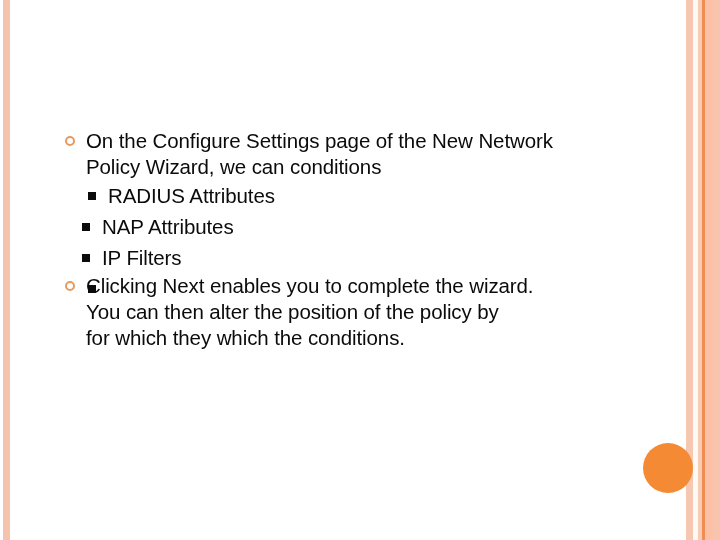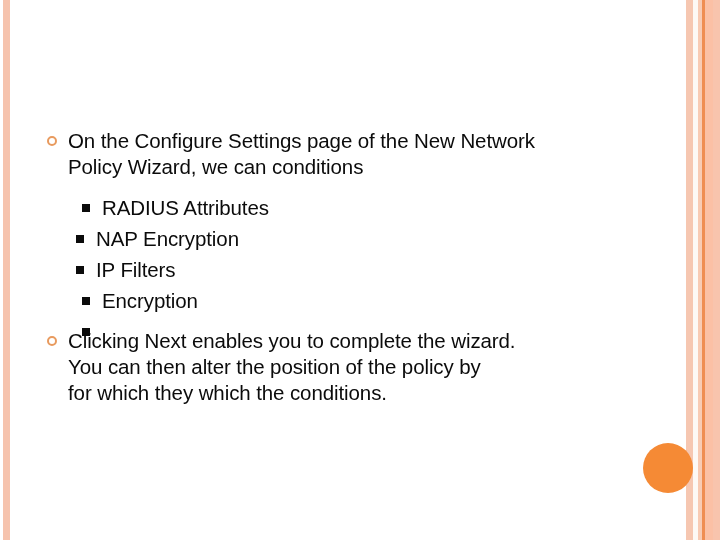--- a/index.html
+++ b/index.html
@@ -42,21 +42,21 @@
     top: 443px;
     width: 50px;
     height: 50px;
     border-radius: 50%;
     background: #f58a35;
   }
 
   
   .body-block {
     position: absolute;
-    left: 46px;
+    left: 64px;
     top: 128px;
     width: 590px;
   }
 
   .bullet-l1 {
     position: relative;
     padding-left: 22px;
     font-size: 20.5px;
     line-height: 26px;
     color: #0b0b0b;
@@ -68,21 +68,21 @@
     left: 1px;
     top: 8px;
     width: 6px;
     height: 6px;
     border: 2.5px solid #e89a5e;
     border-radius: 50%;
     box-sizing: content-box;
   }
 
   .sub-list {
-    margin: 12px;
+    margin: 0;
     padding: 0;
     list-style: none;
   }
 
   .sub-item {
     position: relative;
     font-size: 20.5px;
     line-height: 31px;
     color: #0b0b0b;
     letter-spacing: -0.1px;
@@ -127,32 +127,31 @@
       <span class="para-line">Policy Wizard, we can conditions</span>
     </div>
 
     <ul class="sub-list">
       <li class="sub-item indent-a">
         <span class="sq-marker"></span>
         <span>RADIUS Attributes</span>
       </li>
       <li class="sub-item indent-b">
         <span class="sq-marker"></span>
-        <span>NAP Encryption</span>
+        <span>NAP Attributes</span>
       </li>
       <li class="sub-item indent-b">
         <span class="sq-marker"></span>
       </li>
       <li class="sub-item indent-b">
         <span class="sq-marker"></span>
         <span>IP Filters</span>
       </li>
       <li class="sub-item indent-a">
         <span class="sq-marker"></span>
-        <span>Encryption</span>
       </li>
       <li class="sub-item indent-a">
         <span class="sq-marker"></span>
       </li>
     </ul>
 
     <div class="bullet-l1">
       <span class="ring-marker"></span>
       <span class="para-line">Clicking Next enables you to complete the wizard.</span>
       <span class="para-line">You can then alter the position of the policy by</span>

